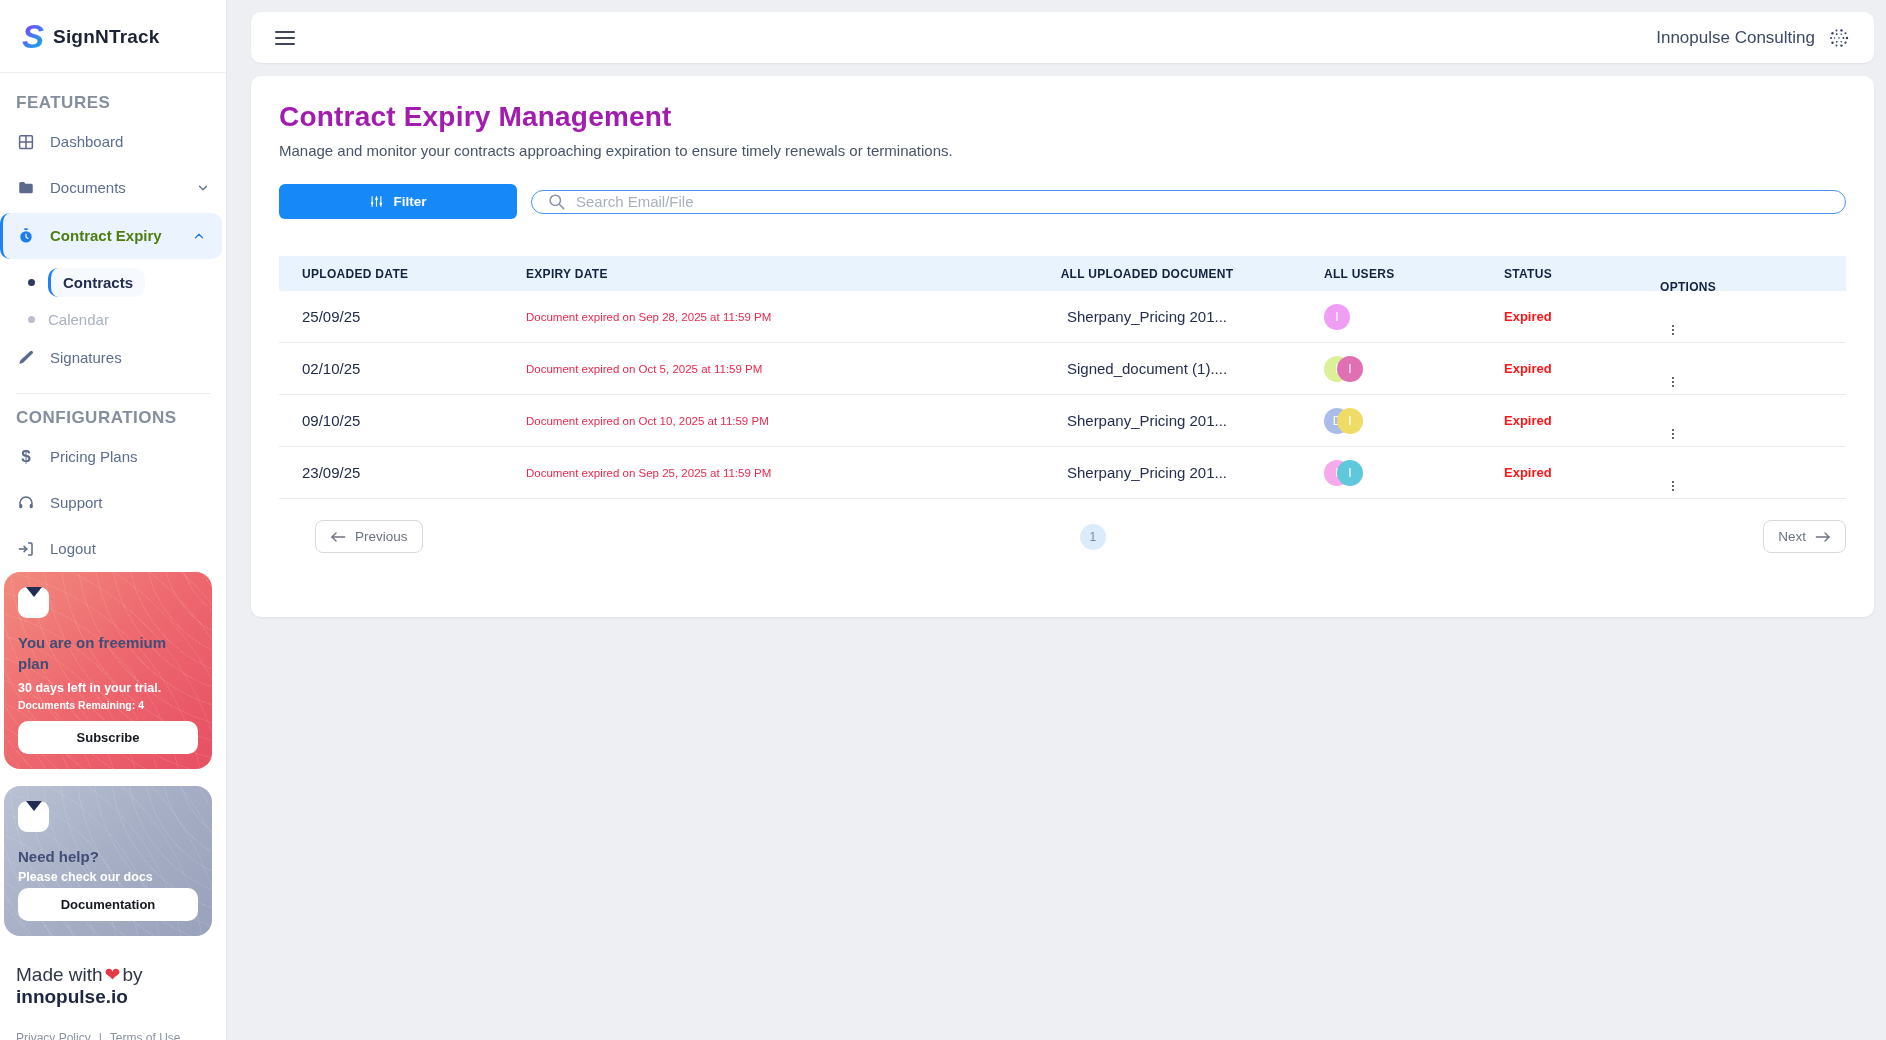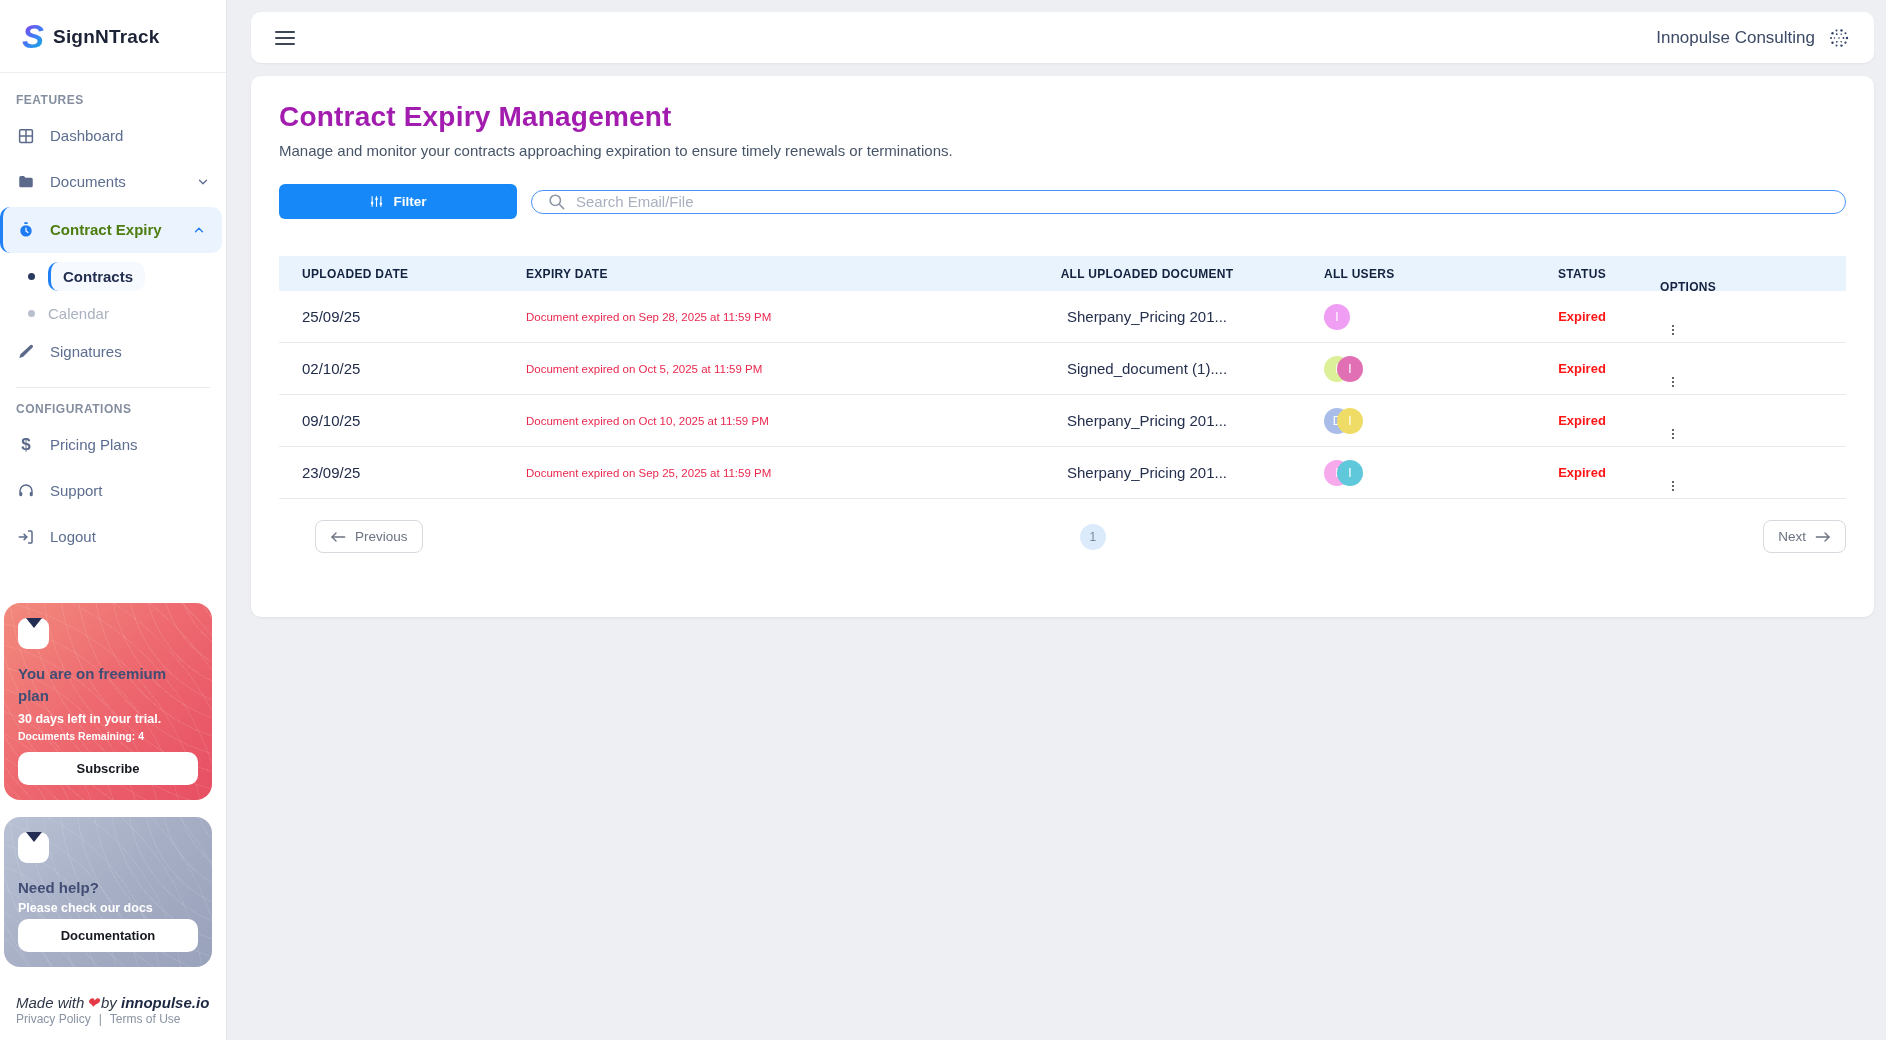--- a/index.html
+++ b/index.html
@@ -10,21 +10,21 @@
   .sidebar { position:absolute; left:0; top:0; bottom:0; width:227px; background:#fff;
              border-right:1px solid #e4e7ec; display:flex; flex-direction:column; }
   .logo-row { display:flex; align-items:center; gap:9px; padding:22px 22px 20px 22px;
               border-bottom:1px solid #eceef2; }
   .logo-s { font-weight:800; font-style:italic; font-size:33px; line-height:.9;
             background:linear-gradient(135deg,#9333ea 0%,#3b82f6 55%,#06b6d4 100%);
             -webkit-background-clip:text; background-clip:text; color:transparent; }
   .logo-text { font-size:19px; font-weight:700; color:#1c2336; letter-spacing:.2px; }
 
   .nav { padding-top:10px; }
-  .section-label { padding:10px 16px 6px; font-size:12px; font-weight:700; color:#848e9f;
+  .section-label { padding:10px 16px 6px; font-size:17px; font-weight:700; color:#848e9f;
                    letter-spacing:.5px; }
   .nav-item { display:flex; align-items:center; gap:14px; padding:13px 16px; font-size:15px;
               color:#5c6d90; cursor:pointer; }
   .nav-icon { width:20px; height:20px; display:flex; align-items:center; justify-content:center;
               color:#5b6a8a; flex:0 0 20px; }
   .nav-item .chev { margin-left:auto; color:#5c6d90; display:flex; }
   .nav-item.active { background:#ebf4fe; border-left:3px solid #2080f6; border-radius:10px;
                      margin:2px 4px 2px 0; padding-left:13px; color:#4d7c0f; font-weight:700; }
   .nav-item.active .nav-icon, .nav-item.active .chev { color:#1e7cf2; }
   .sub-item { display:flex; align-items:center; gap:13px; padding:7px 16px 7px 28px;
@@ -53,21 +53,21 @@
                border:8px solid transparent; border-top:10px solid #232c52; }
   .card-title { font-size:15px; font-weight:800; color:#414d74; line-height:1.45; margin-bottom:6px; }
   .card-line1 { font-size:12.5px; font-weight:700; color:#fff; margin-bottom:4px; }
   .card-line2 { font-size:10.5px; font-weight:700; color:#fff; margin-bottom:10px; }
   .card-btn { display:block; width:100%; background:#fff; border:none; border-radius:10px;
               padding:9px 0; font-family:inherit; font-size:13px; font-weight:600; color:#15181f;
               cursor:pointer; text-align:center; }
   .card-gray .card-title { margin-bottom:2px; }
 
   .sidebar-footer { padding:10px 16px 14px; }
-  .made-line { font-size:15px; color:#2f3747; margin-bottom:0;font-style:italic; }
+  .made-line { font-size:19px; color:#2f3747; margin-bottom:23px; }
   .made-line .heart { color:#e63946; margin:0 2px; }
   .made-line b { color:#1d2742; }
   .legal-line { font-size:12px; color:#8a93a3; display:flex; gap:8px; align-items:center; }
   .legal-line a { color:#8a93a3; text-decoration:none; cursor:pointer; }
 
   
   .main { position:absolute; left:227px; top:0; right:0; bottom:0; padding:12px 12px 0 24px; }
   .topbar { height:51px; background:#fff; border-radius:10px; box-shadow:0 1px 2px rgba(16,24,40,.05);
             display:flex; align-items:center; justify-content:space-between; padding:0 24px; }
   .hamburger { width:20px; cursor:pointer; display:flex; flex-direction:column; gap:4px;
@@ -92,21 +92,21 @@
   .search-wrap input::placeholder { color:#a9b0bd; }
 
   .table { margin-top:37px; }
   .thead { display:flex; align-items:center; height:35px; background:#e9f3fd; }
   .hcell { font-size:12px; font-weight:700; color:#13233f; letter-spacing:.3px; }
   .cell, .hcell { box-sizing:border-box; }
   .c-uploaded { width:247px; padding-left:23px; }
   .c-expiry   { width:444px; }
   .c-document { width:354px;text-align:center; }
   .c-users    { width:180px; display:flex; align-items:center; }
-  .c-status   { width:156px;text-align:center; }
+  .c-status   { width:156px; }
   .c-options  { flex:1;margin-top:27px; }
   .trow { display:flex; align-items:center; height:52px; border-bottom:1px solid #e8eaee; }
   .trow .c-uploaded { font-size:15px; color:#202c4a; }
   .trow .c-expiry   { font-size:11.5px; color:#e9284e; }
   .trow .c-document { font-size:15px; color:#242f4e; }
   .trow .c-status   { font-size:13px; font-weight:700; color:#ff1515; }
   .avatar { width:26px; height:26px; border-radius:50%; color:#fff; font-size:12px;
             display:inline-flex; align-items:center; justify-content:center; position:relative; }
   .kebab { background:none; border:none; cursor:pointer; padding:4px 6px; display:flex; }
 

